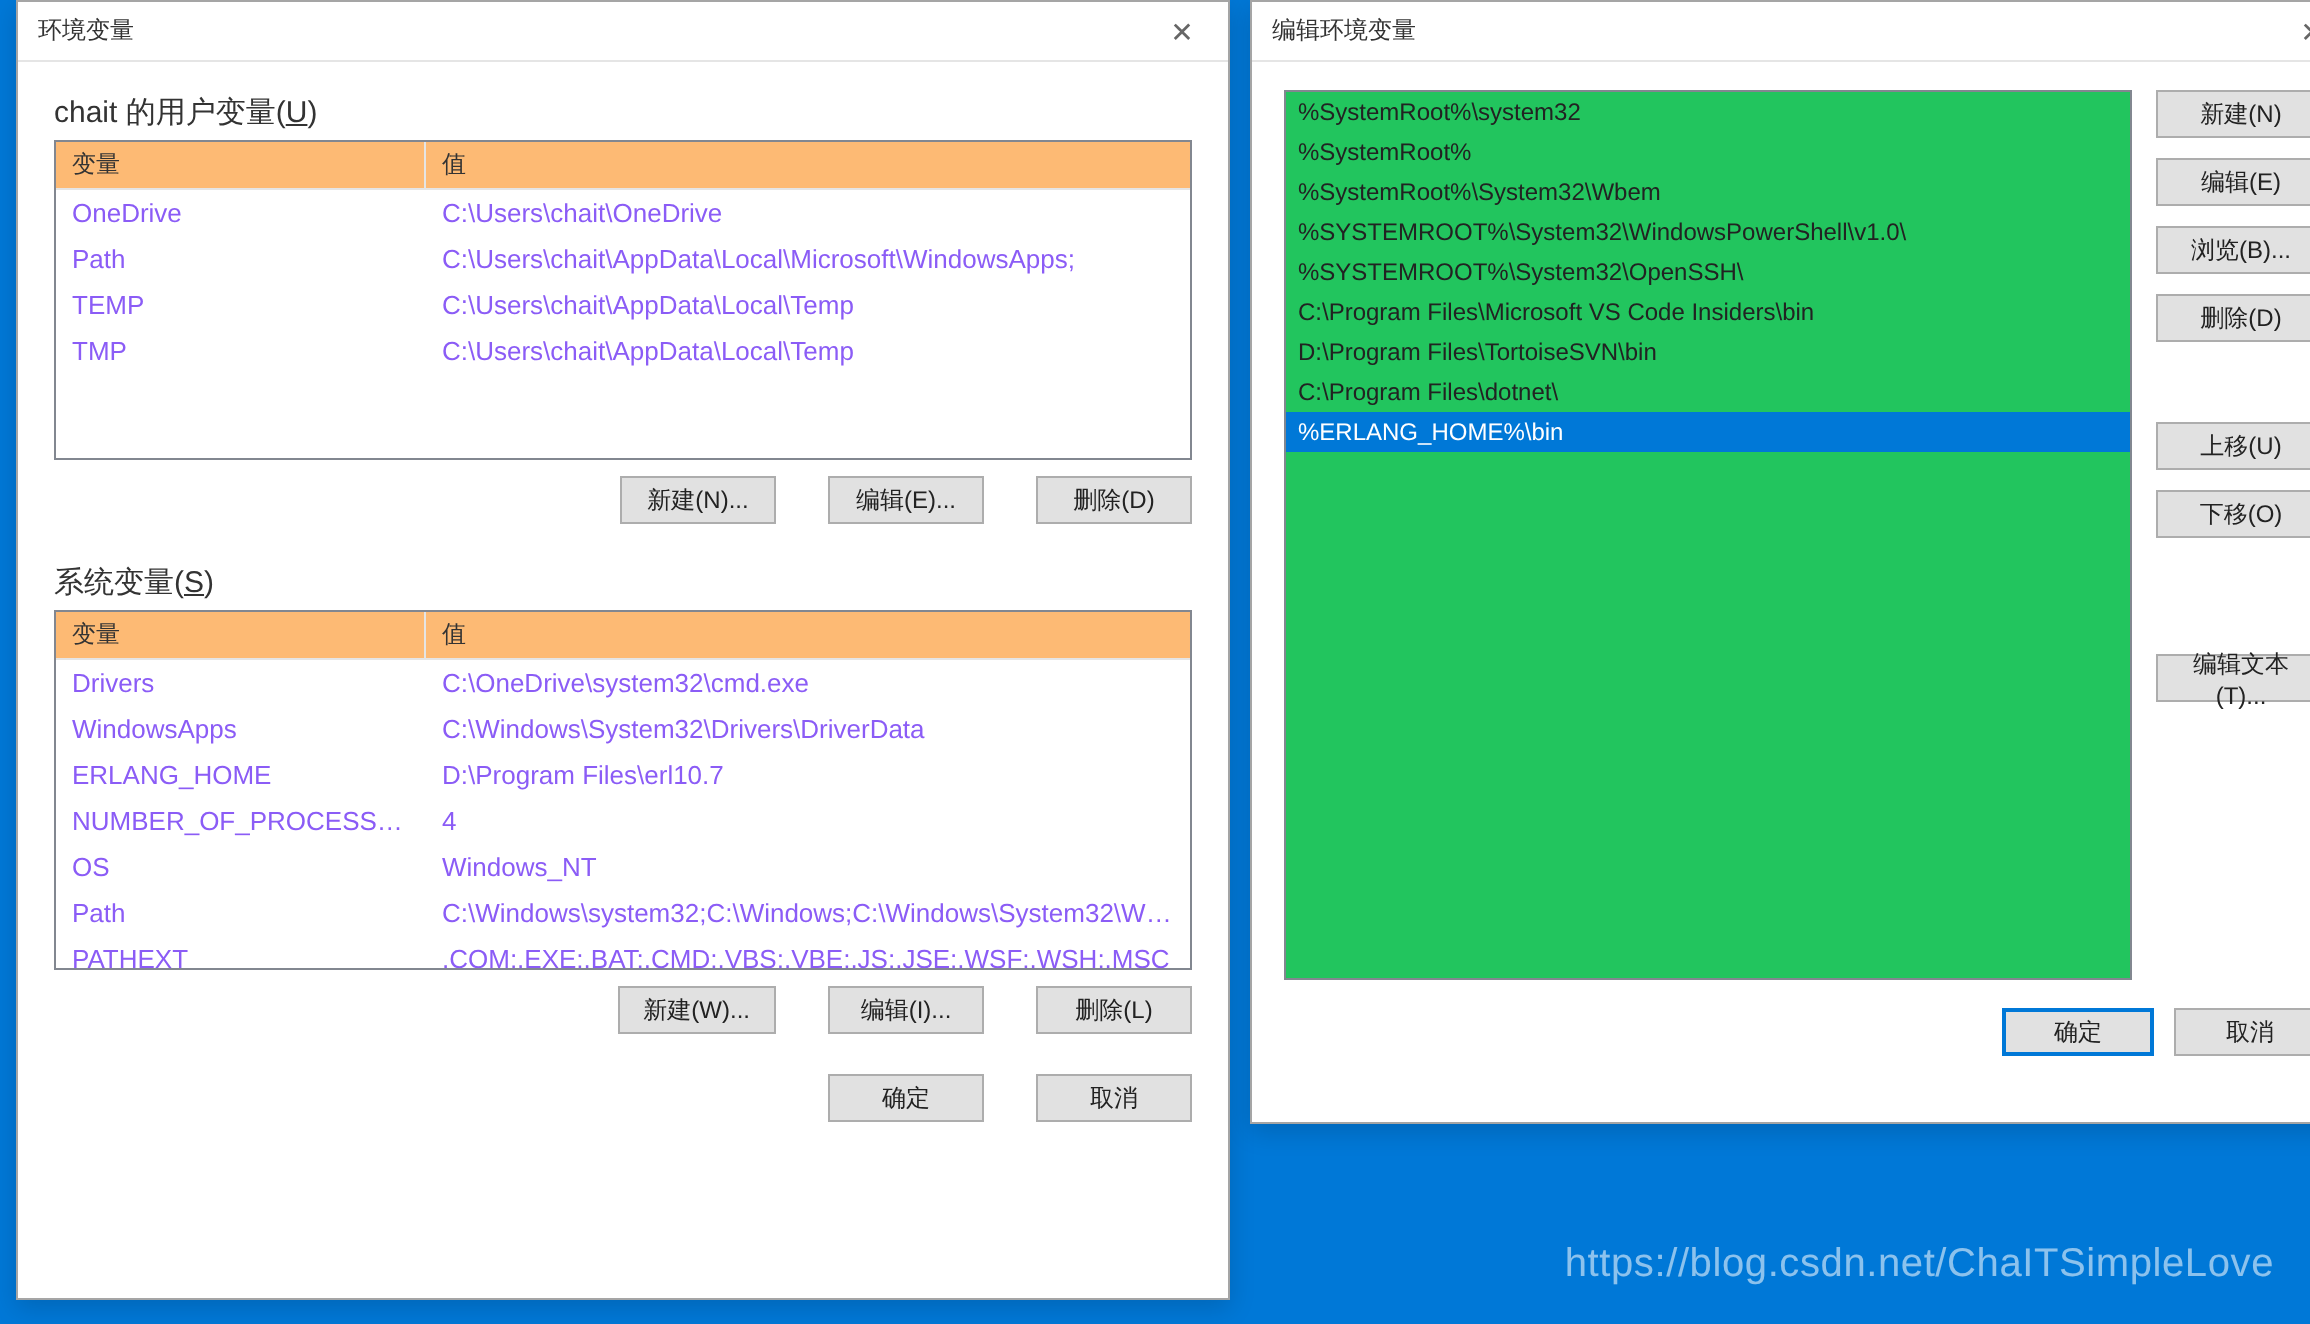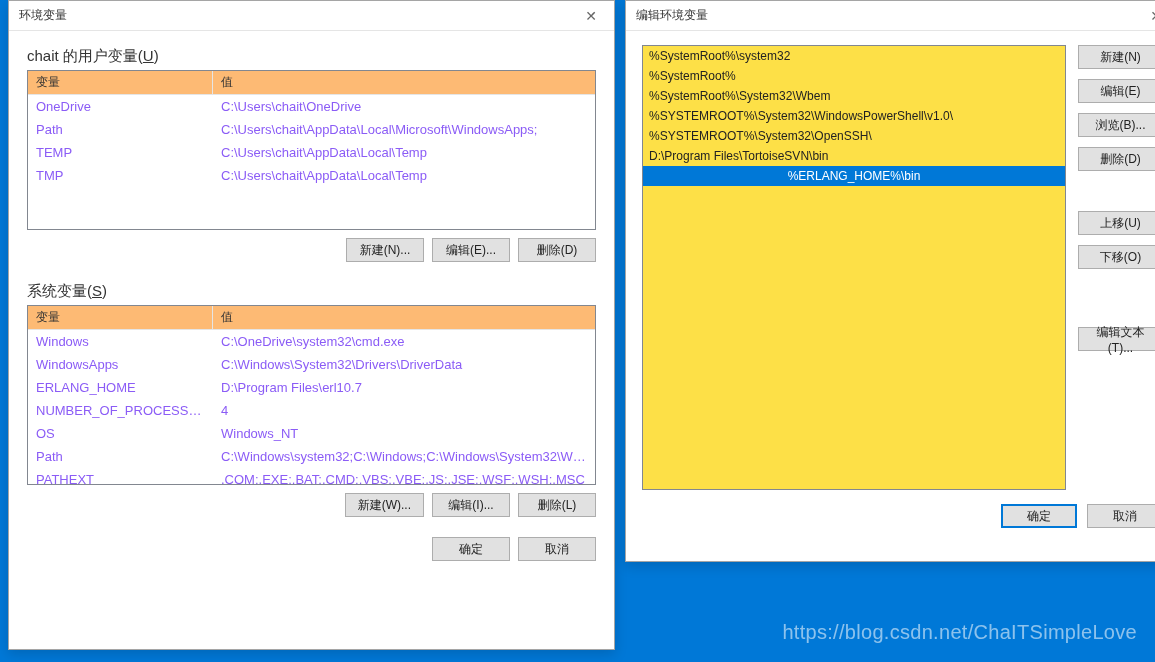--- a/index.html
+++ b/index.html
@@ -58,21 +58,21 @@
       display: flex;
       padding: 2px 0;
       color: #8b5cf6;
       font-size: 13px;
     }
     .list-row > div { padding: 2px 8px; white-space: nowrap; overflow: hidden; text-overflow: ellipsis; }
     .list-row .col-var { border: none; }
     .btn-row {
       display: flex;
       justify-content: flex-end;
-      gap: 8px;
+      gap: 26px;
       margin-bottom: 20px;
     }
     .btn-row-final { margin-top: 18px; margin-bottom: 0; }
     .btn {
       min-width: 78px;
       height: 24px;
       padding: 0 12px;
       background: #e1e1e1;
       border: 1px solid #adadad;
       color: #222;
@@ -84,31 +84,31 @@
       justify-content: center;
     }
     .btn.primary { border: 2px solid #0078d7; }
     
     .dialog-right .dialog-body { padding: 14px 16px; display: flex; gap: 12px; }
     .path-listbox {
       border: 1px solid #828790;
       flex: 1;
       height: 445px;
       overflow-y: auto;
-      background: #fde047;
+      background: #22c55e;
     }
     .path-row {
       padding: 3px 6px;
       color: #222;
       font-size: 12px;
       white-space: nowrap;
       overflow: hidden;
       text-overflow: ellipsis;
     }
-    .path-row.selected { background: #0078d7; color: #fff; text-align: center; }
+    .path-row.selected { background: #0078d7; color: #fff; }
     .side-buttons { display: flex; flex-direction: column; gap: 10px; width: 85px; }
     .side-buttons .spacer-sm { height: 20px; }
     .side-buttons .spacer-lg { height: 38px; }
     .dialog-right .footer {
       padding: 0 16px 14px 16px;
       display: flex;
       justify-content: flex-end;
       gap: 10px;
     }
     .footer .btn { min-width: 76px; }
@@ -172,21 +172,21 @@
     <div class="section-label">
       <span>系统变量(</span><span class="u">S</span><span>)</span>
     </div>
     <div class="listbox listbox-sys">
       <div class="list-header">
         <div class="col-var">变量</div>
         <div class="col-val">值</div>
       </div>
       <div id="sys-rows">
           <div class="list-row">
-            <div class="col-var">Windows</div>
+            <div class="col-var">Drivers</div>
             <div class="col-val">C:\OneDrive\system32\cmd.exe</div>
           </div>
           <div class="list-row">
             <div class="col-var">WindowsApps</div>
             <div class="col-val">C:\Windows\System32\Drivers\DriverData</div>
           </div>
           <div class="list-row">
             <div class="col-var">ERLANG_HOME</div>
             <div class="col-val">D:\Program Files\erl10.7</div>
           </div>
@@ -227,21 +227,23 @@
     <span class="close-btn">✕</span>
   </div>
   <div class="dialog-body">
     <div class="path-listbox">
       <div id="path-rows">
           <div class="path-row">%SystemRoot%\system32</div>
           <div class="path-row">%SystemRoot%</div>
           <div class="path-row">%SystemRoot%\System32\Wbem</div>
           <div class="path-row">%SYSTEMROOT%\System32\WindowsPowerShell\v1.0\</div>
           <div class="path-row">%SYSTEMROOT%\System32\OpenSSH\</div>
+          <div class="path-row">C:\Program Files\Microsoft VS Code Insiders\bin</div>
           <div class="path-row">D:\Program Files\TortoiseSVN\bin</div>
+          <div class="path-row">C:\Program Files\dotnet\</div>
           <div class="path-row selected">%ERLANG_HOME%\bin</div>
         </div>
     </div>
     <div class="side-buttons">
       <button class="btn">新建(N)</button>
       <button class="btn">编辑(E)</button>
       <button class="btn">浏览(B)...</button>
       <button class="btn">删除(D)</button>
       <div class="spacer-sm"></div>
       <button class="btn">上移(U)</button>

